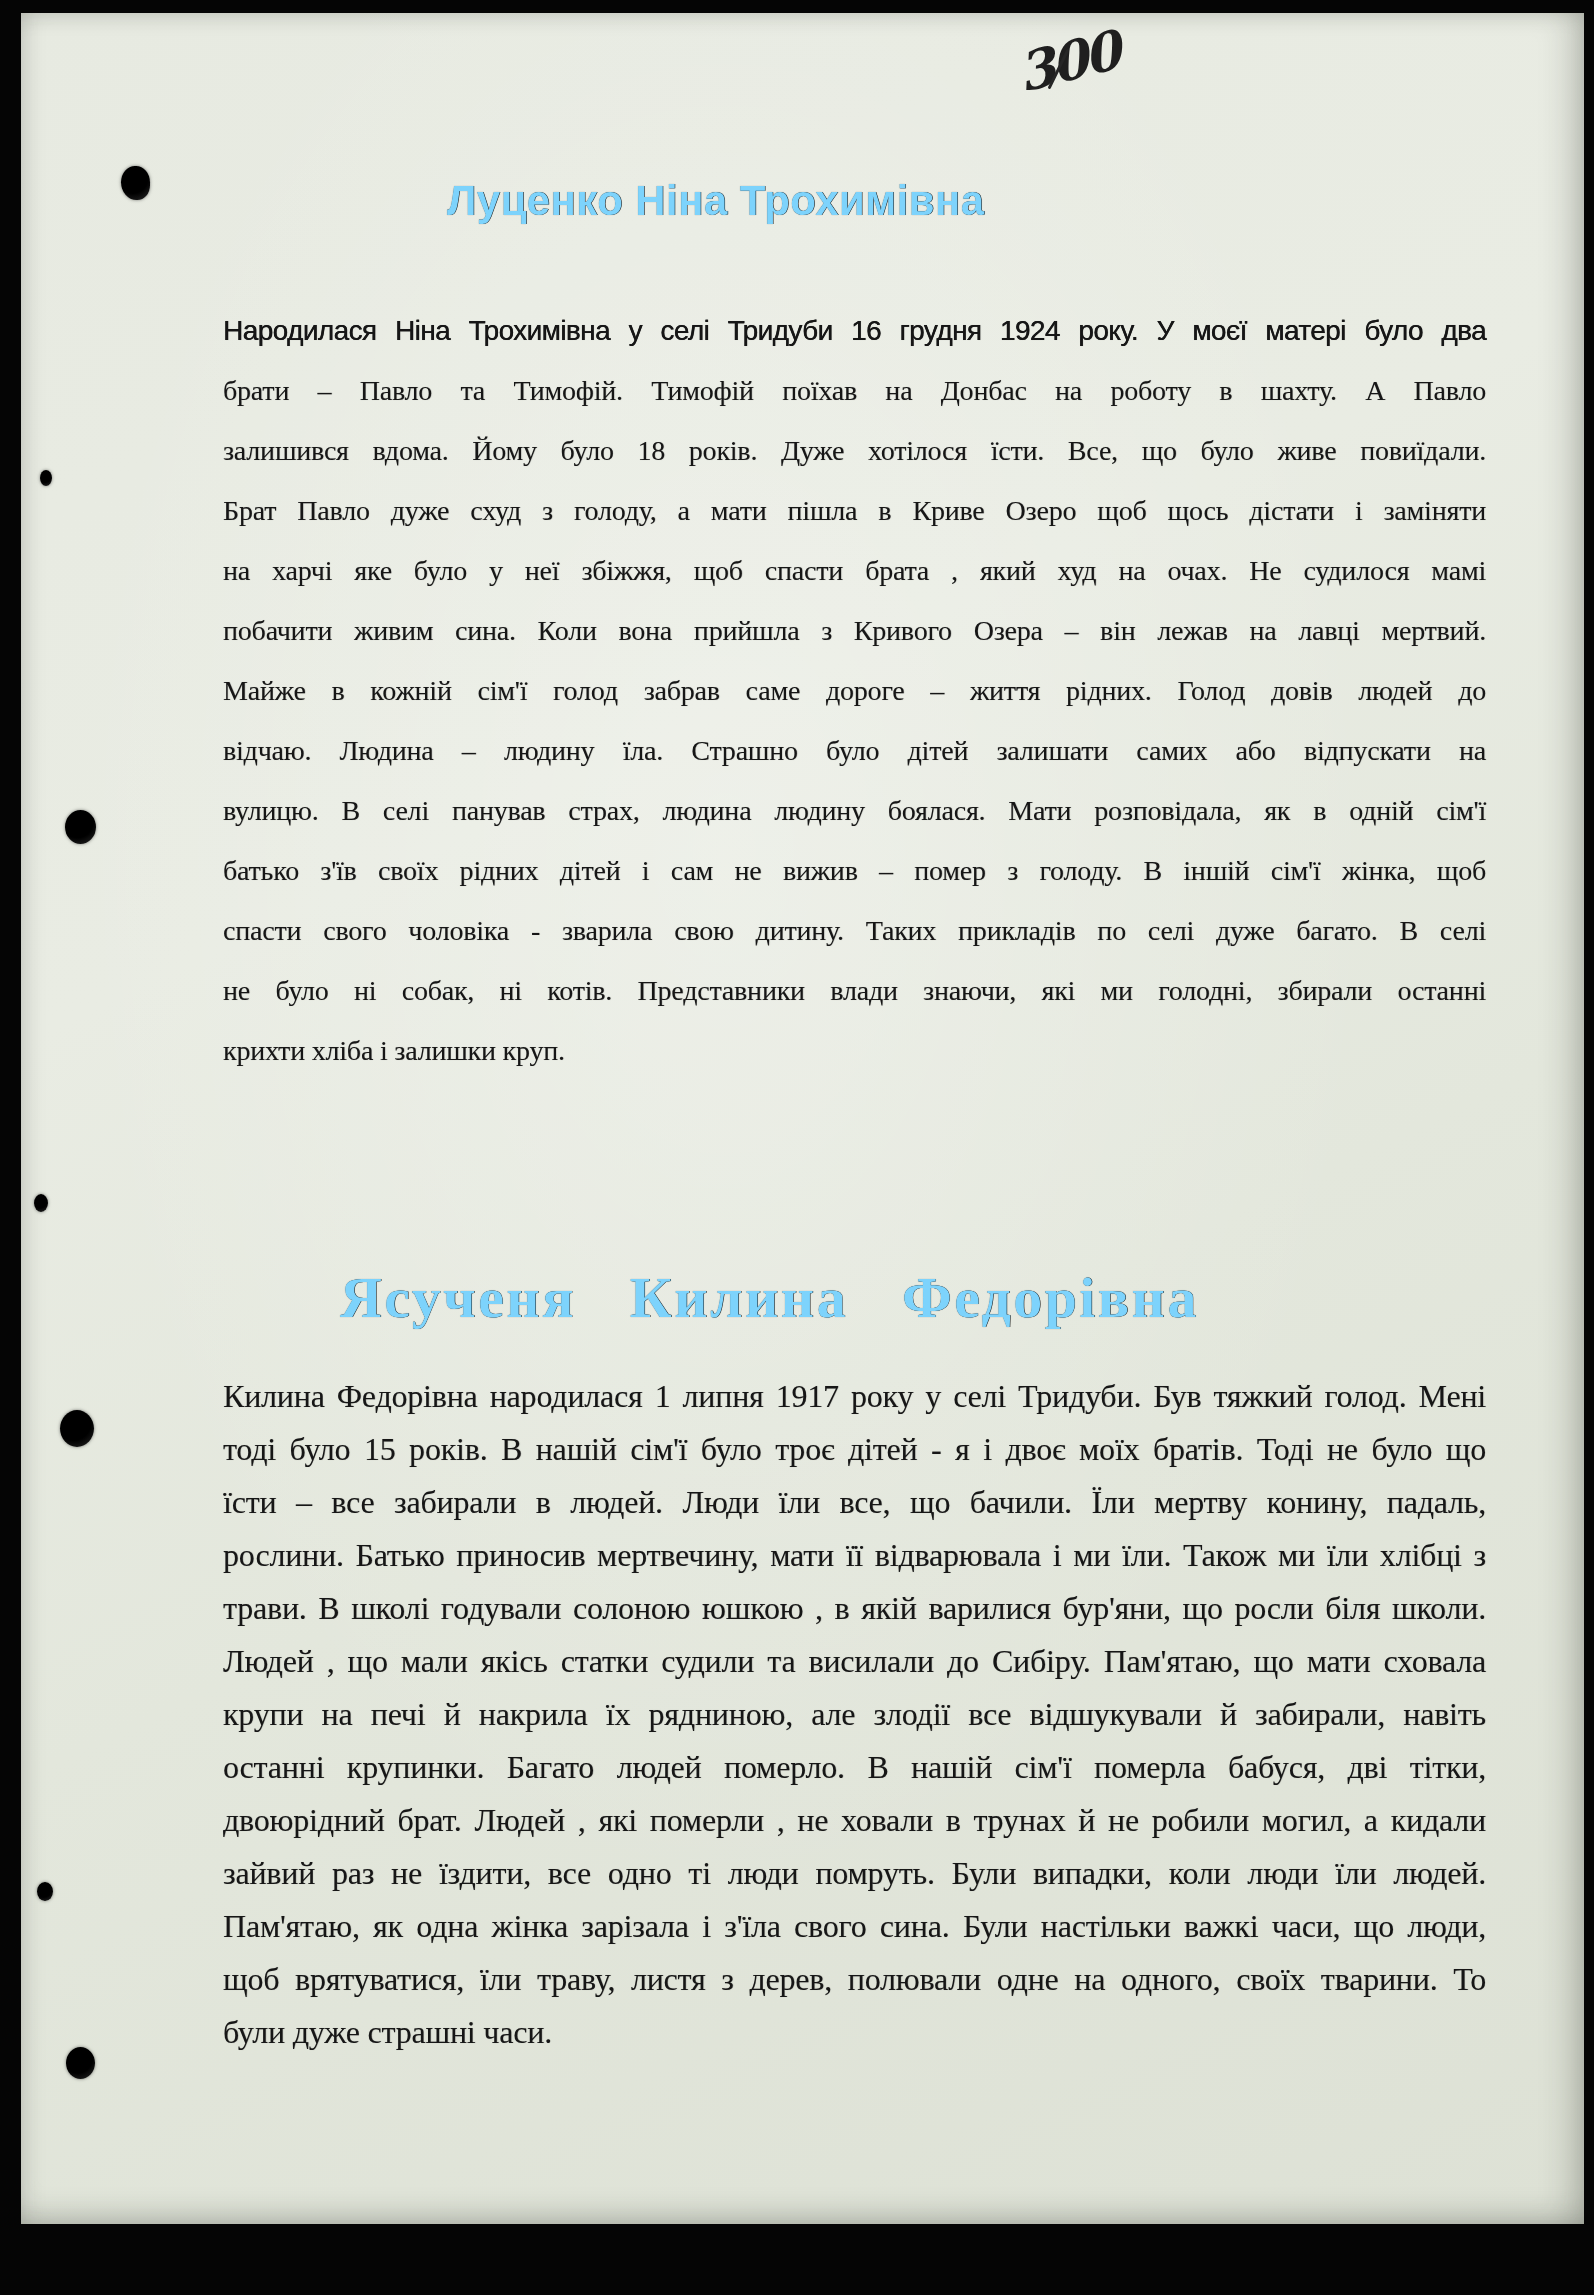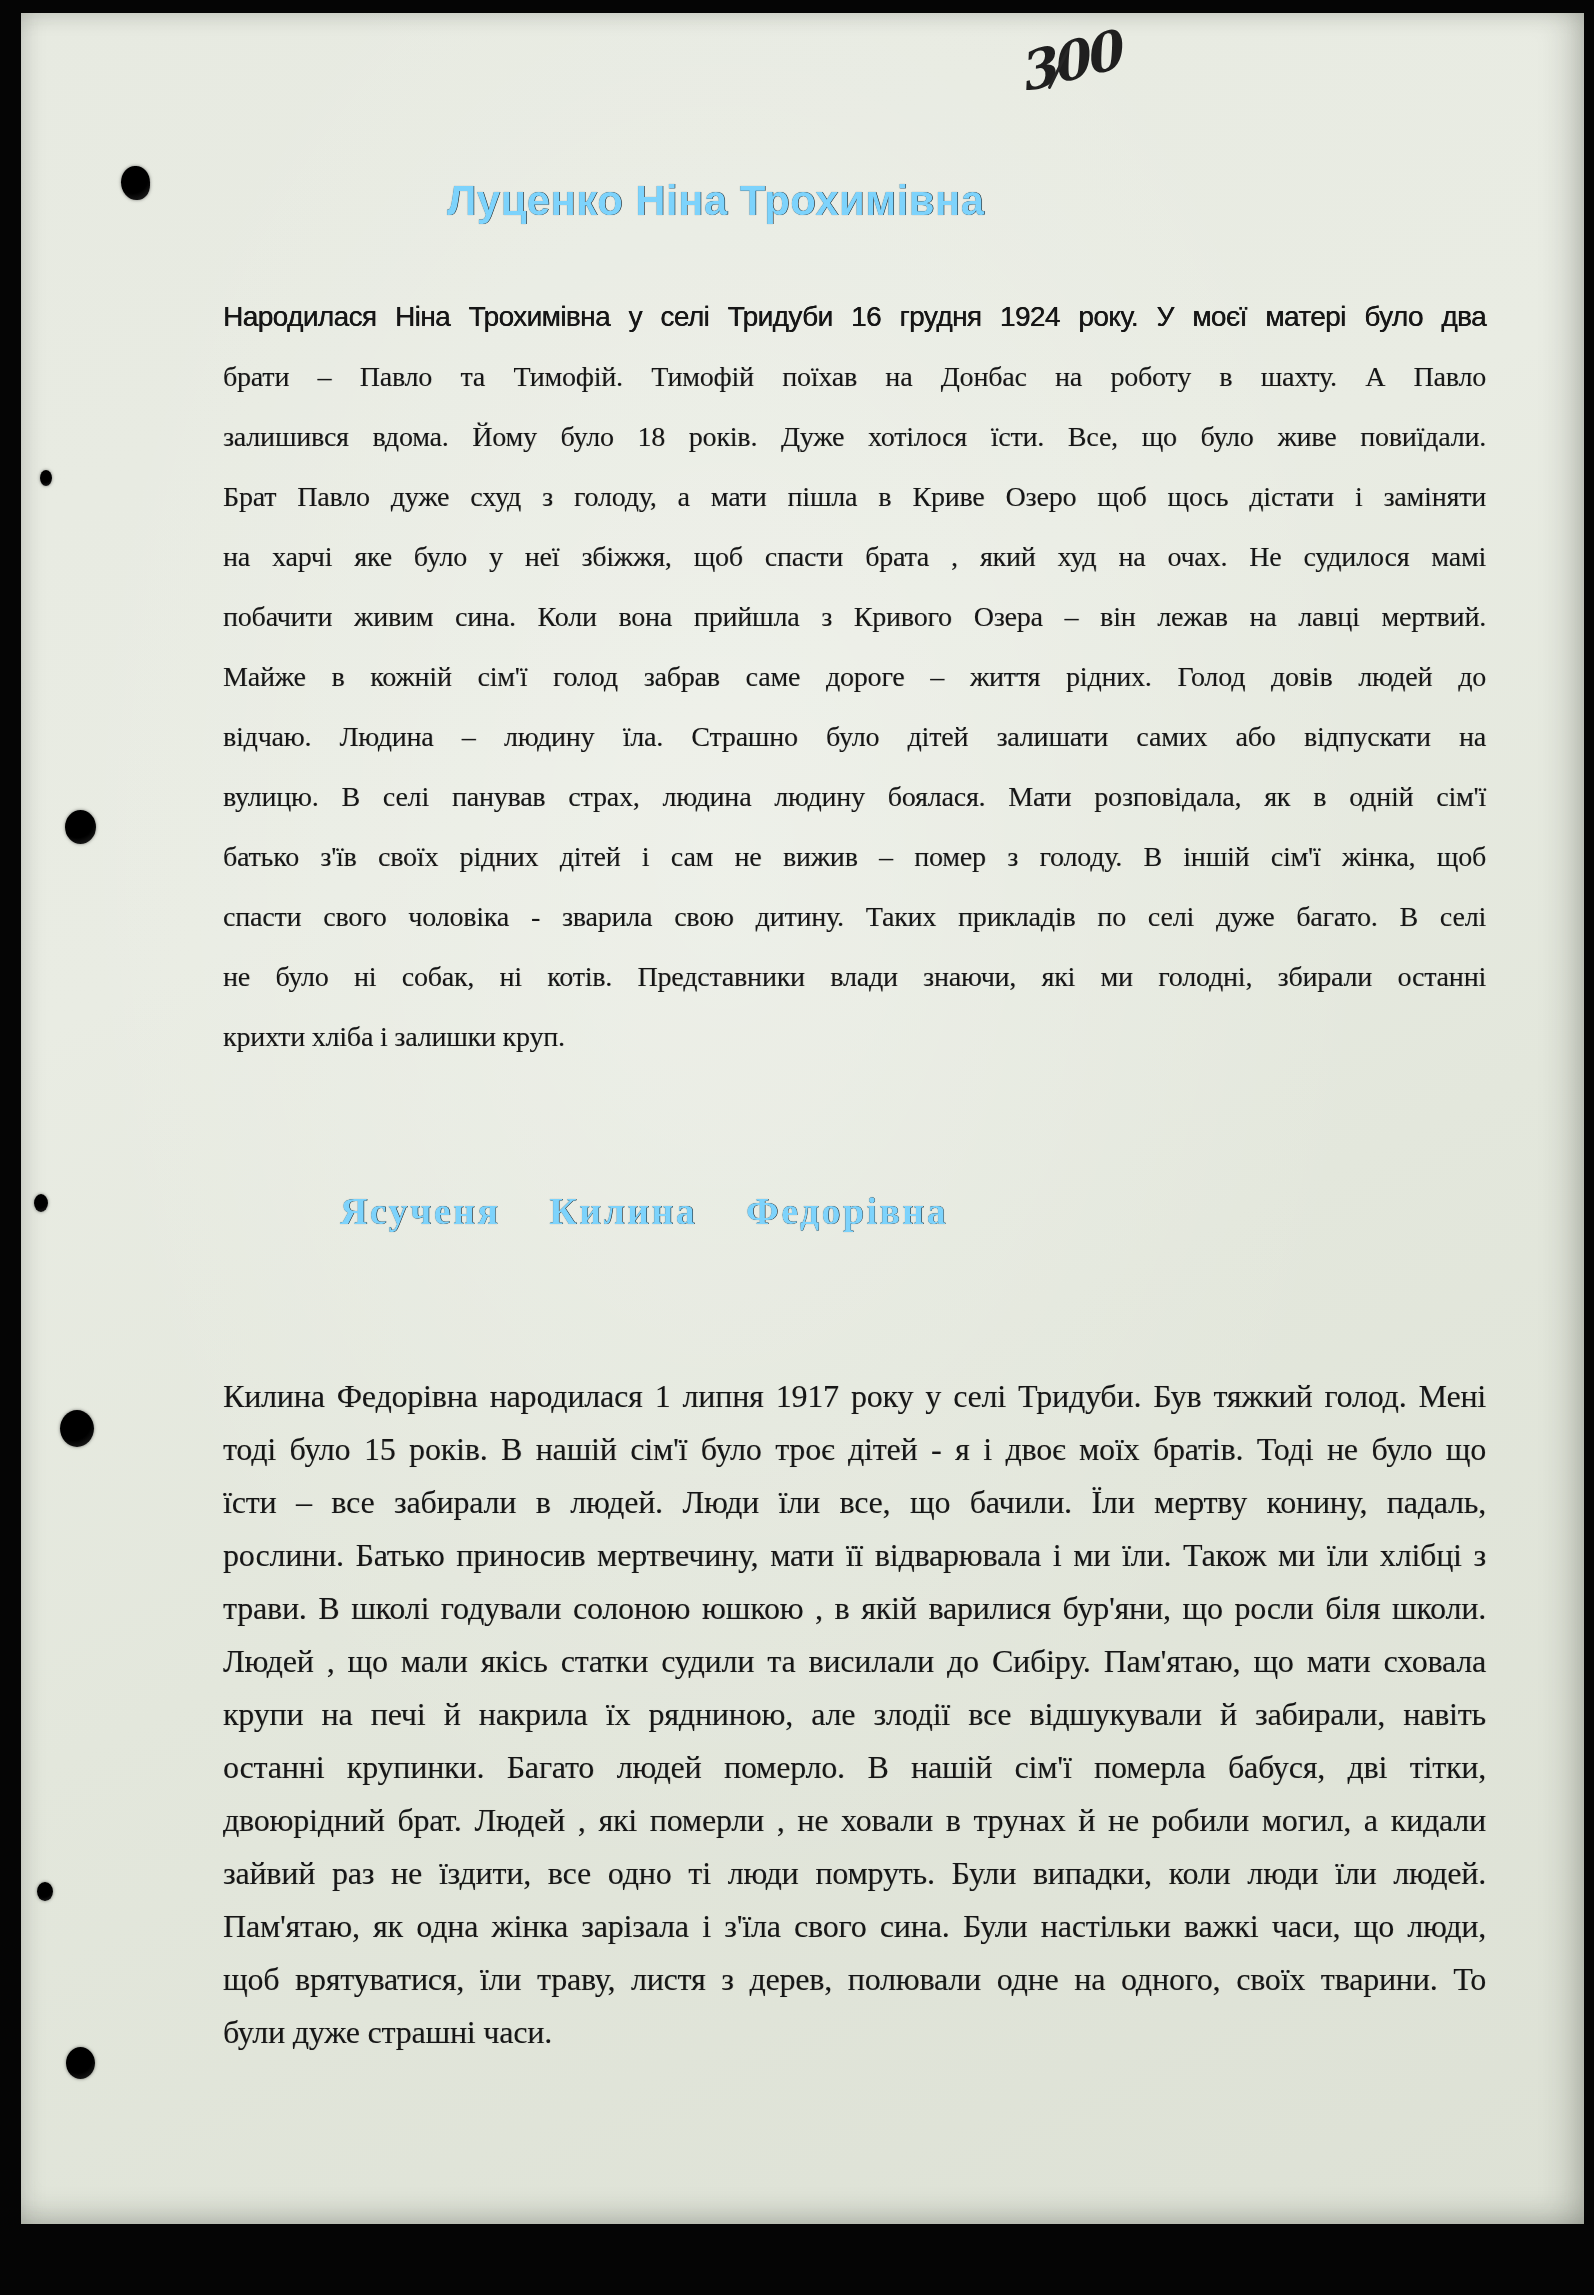--- a/index.html
+++ b/index.html
@@ -54,29 +54,29 @@
 
   .title { position:absolute; margin:0; color:#7dd3fc; white-space:nowrap; }
   .title-1 {
     left:447px; top:177px;
     font-family:"Liberation Sans", sans-serif;
     font-size:42px; font-weight:700;
     letter-spacing:0.4px;
     text-shadow:0.5px 0 0 #0b0b0b, 0 0 0.8px rgba(0,0,0,0.55);
   }
   .title-2 {
-    left:340px; top:1189px;
+    left:340px; top:1264px;
     font-family:"Liberation Serif", serif;
-    font-size:38px; font-weight:700;
+    font-size:58px; font-weight:700;
     letter-spacing:2.4px; word-spacing:37px;
     text-shadow:0.4px 0 0 #0b0b0b, 0 0 0.8px rgba(0,0,0,0.5);
   }
 
   .para { position:absolute; left:223px; width:1263px; color:#161616; }
-  .para-1 { top:287px; font-size:28px; }
+  .para-1 { top:301px; font-size:28px; }
   .para-2 { top:1370px; font-size:32px; }
   .line {
     text-align:justify;
     text-align-last:justify;
     letter-spacing:-0.2px;
     text-shadow:0.4px 0.4px 0.7px rgba(55,55,55,0.38);
   }
   .para-1 .line { line-height:60px; height:60px; }
   .para-2 .line { line-height:53px; height:53px; }
   .line.sans {

